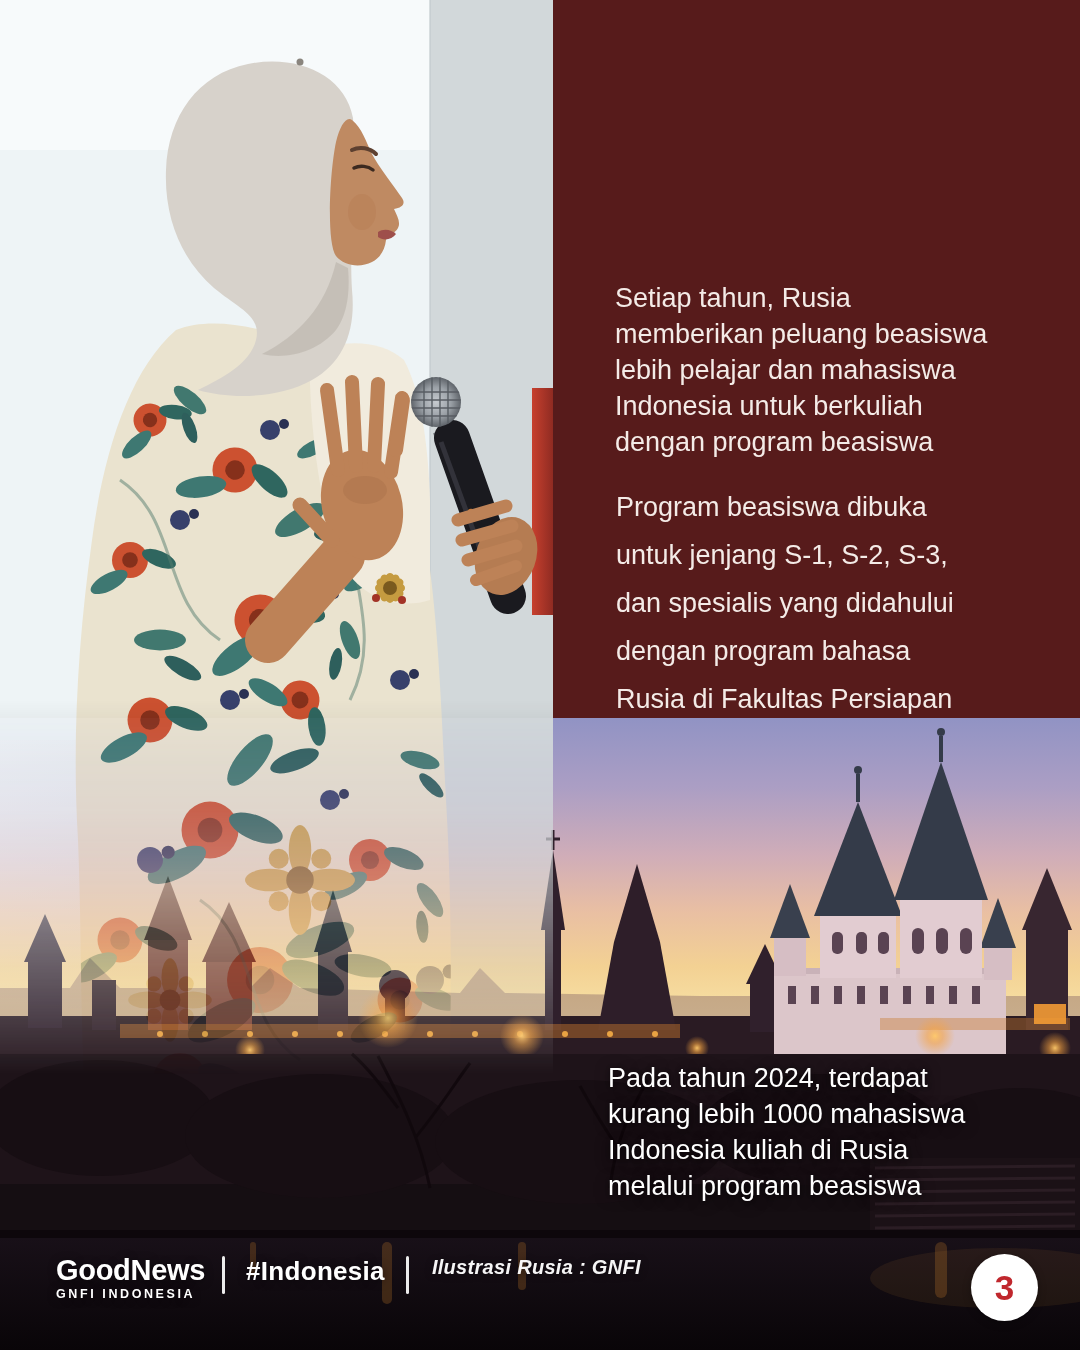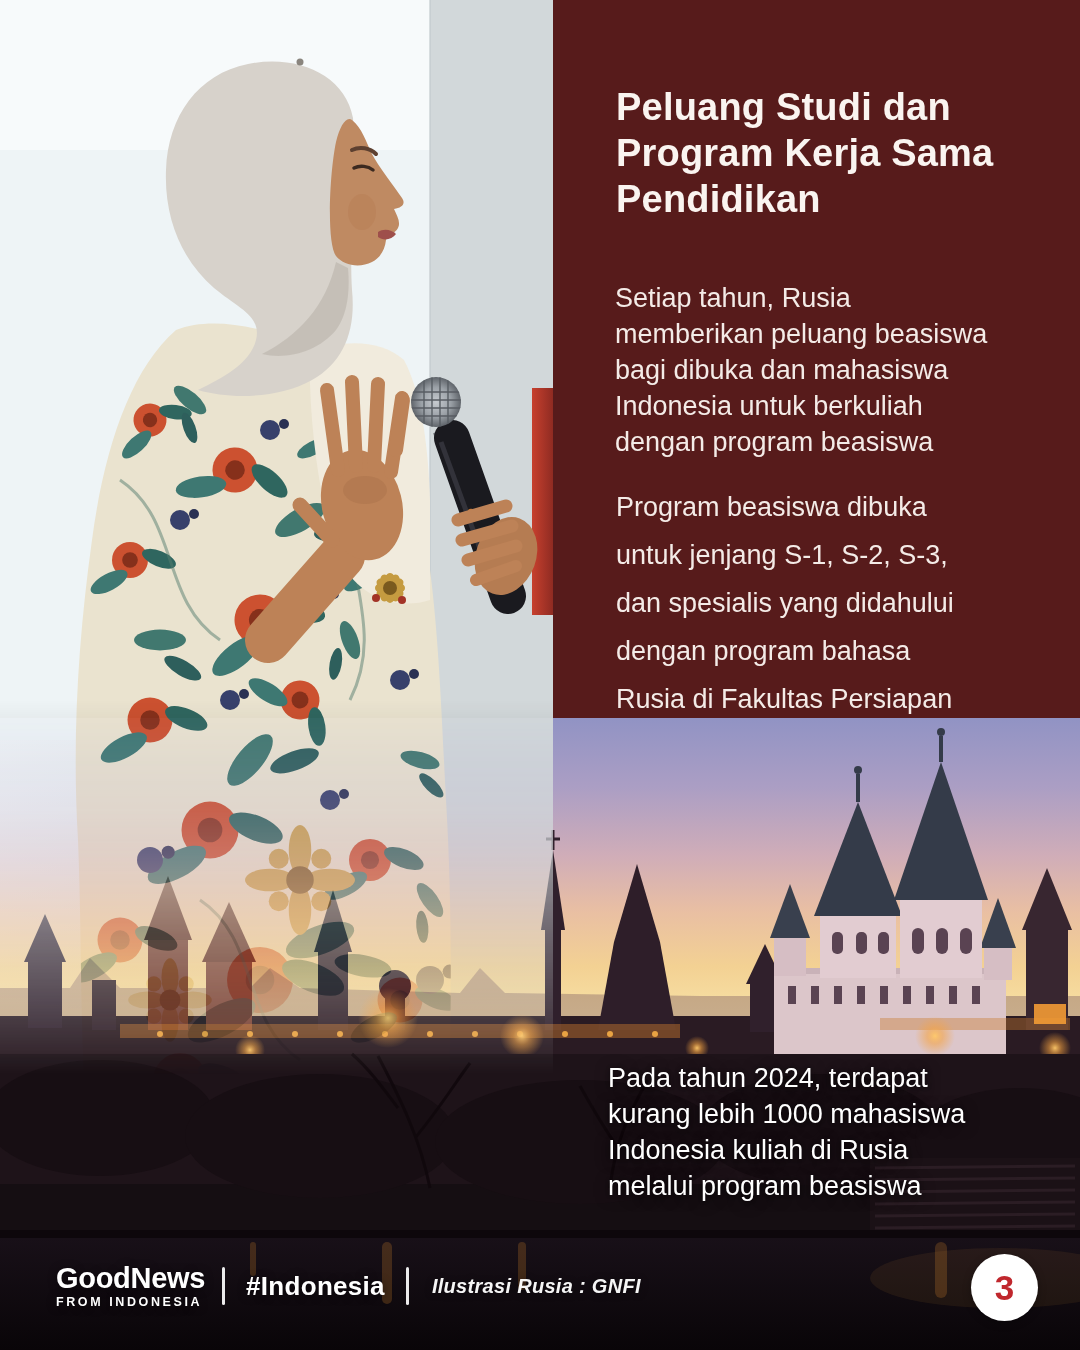--- a/index.html
+++ b/index.html
@@ -17,21 +17,21 @@
   }
   .maroon-panel{position:absolute;left:553px;top:0;width:527px;height:718px;background:#571b1b;z-index:3;}
   
   .txt{position:absolute;z-index:4;white-space:pre-line;color:#f4ebe7;}
   .title{left:616px;top:84px;width:440px;font-size:38px;line-height:46px;font-weight:bold;color:#faf4f0;letter-spacing:.2px;}
   .para1{left:615px;top:280px;width:465px;font-size:27px;line-height:36px;}
   .para2{left:616px;top:483px;width:465px;font-size:27px;line-height:48px;}
   .para3{left:608px;top:1060px;width:470px;font-size:27px;line-height:36px;color:#ffffff;
          text-shadow:0 2px 14px rgba(0,0,0,.6),0 0 4px rgba(0,0,0,.35);}
   
-  .footer{position:absolute;left:56px;top:1256px;height:60px;display:flex;align-items:center;gap:15px;
+  .footer{position:absolute;left:56px;top:1256px;height:60px;display:flex;align-items:flex-start;gap:15px;
           z-index:6;color:#fff;text-shadow:0 1px 8px rgba(0,0,0,.5);}
   .brand{display:flex;flex-direction:column;line-height:1;margin-right:2px;}
   .brand-name{font-size:29px;font-weight:bold;letter-spacing:-.3px;}
   .brand-sub{font-size:12.5px;font-weight:bold;letter-spacing:2.6px;margin-top:3px;}
   .divider{width:3px;height:38px;background:rgba(255,255,255,.92);border-radius:2px;}
   .hashtag{font-size:26px;font-weight:bold;letter-spacing:.3px;padding:0 6px;}
   .credit{font-size:20px;font-style:italic;font-weight:bold;letter-spacing:.3px;opacity:.96;padding-left:8px;}
   .page-badge{
     position:absolute;left:971px;top:1254px;width:67px;height:67px;border-radius:50%;
     background:#ffffff;z-index:6;display:flex;align-items:center;justify-content:center;
@@ -352,42 +352,39 @@
           <circle r="7" fill="#7a5a1e"></circle>
           <circle cx="-14" cy="10" r="4" fill="#a33326"></circle>
             <circle cx="12" cy="12" r="4" fill="#a33326"></circle>
         </g>
       </g>
     </svg>
   </div>
 
   <div class="maroon-panel"></div>
 
-  <h1 class="txt title" style="margin:0;">Peluang Studi dan
-Program Kerja Sama
-Pendidikan</h1>
   <p class="txt para1" style="margin:0;">Setiap tahun, Rusia
 memberikan peluang beasiswa
-bagi dibuka dan mahasiswa
+lebih pelajar dan mahasiswa
 Indonesia untuk berkuliah
 dengan program beasiswa</p>
   <p class="txt para2" style="margin:0;">Program beasiswa dibuka
 untuk jenjang S-1, S-2, S-3,
 dan spesialis yang didahului
 dengan program bahasa
 Rusia di Fakultas Persiapan</p>
   <p class="txt para3" style="margin:0;">Pada tahun 2024, terdapat
 kurang lebih 1000 mahasiswa
 Indonesia kuliah di Rusia
 melalui program beasiswa</p>
 
   <div class="footer">
     <div class="brand">
       <span class="brand-name">GoodNews</span>
-      <span class="brand-sub">FROM INDONESIA</span>
+      <span class="brand-sub">GNFI INDONESIA</span>
     </div>
     <div class="divider"></div>
     <span class="hashtag">#Indonesia</span>
     <div class="divider"></div>
     <span class="credit">Ilustrasi Rusia : GNFI</span>
   </div>
 
   <div class="page-badge">
     <span>3</span>
   </div>

